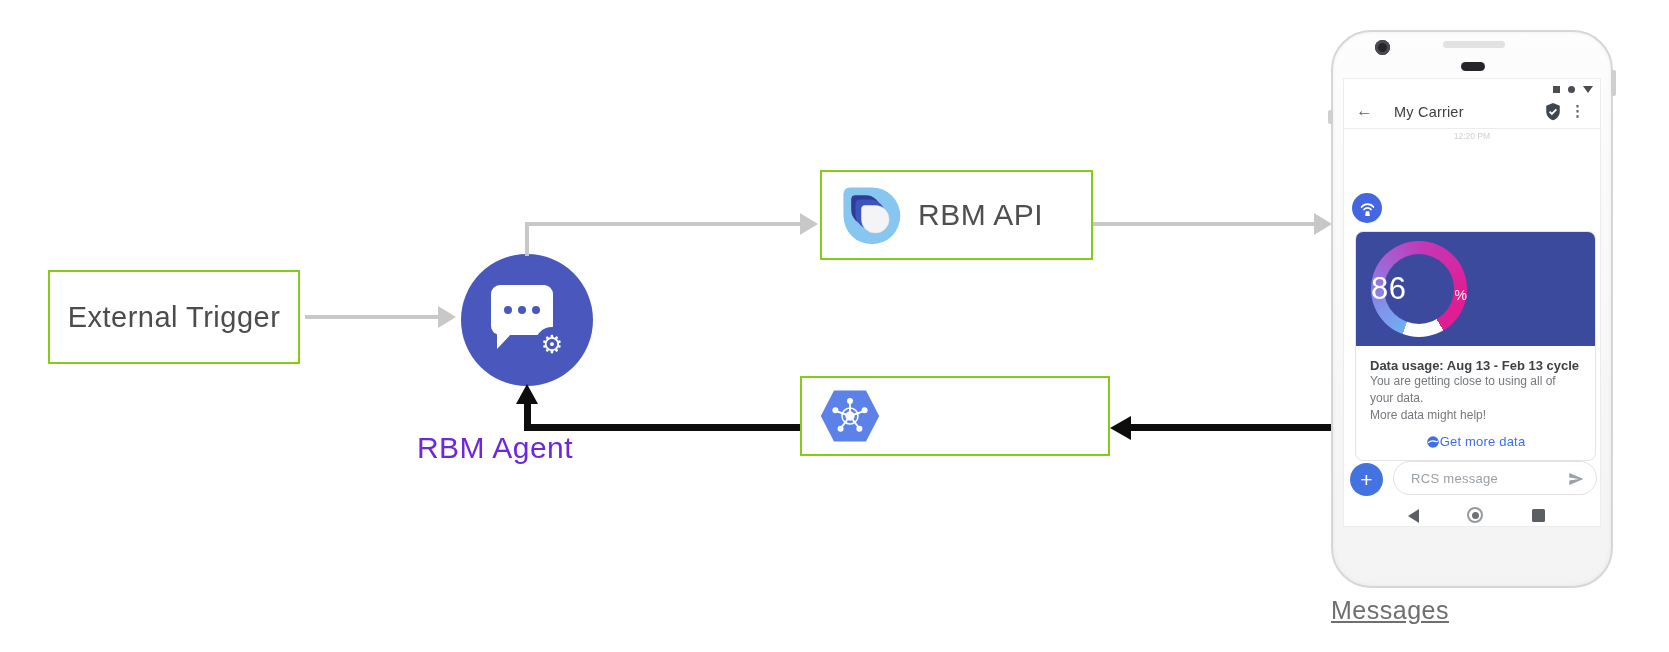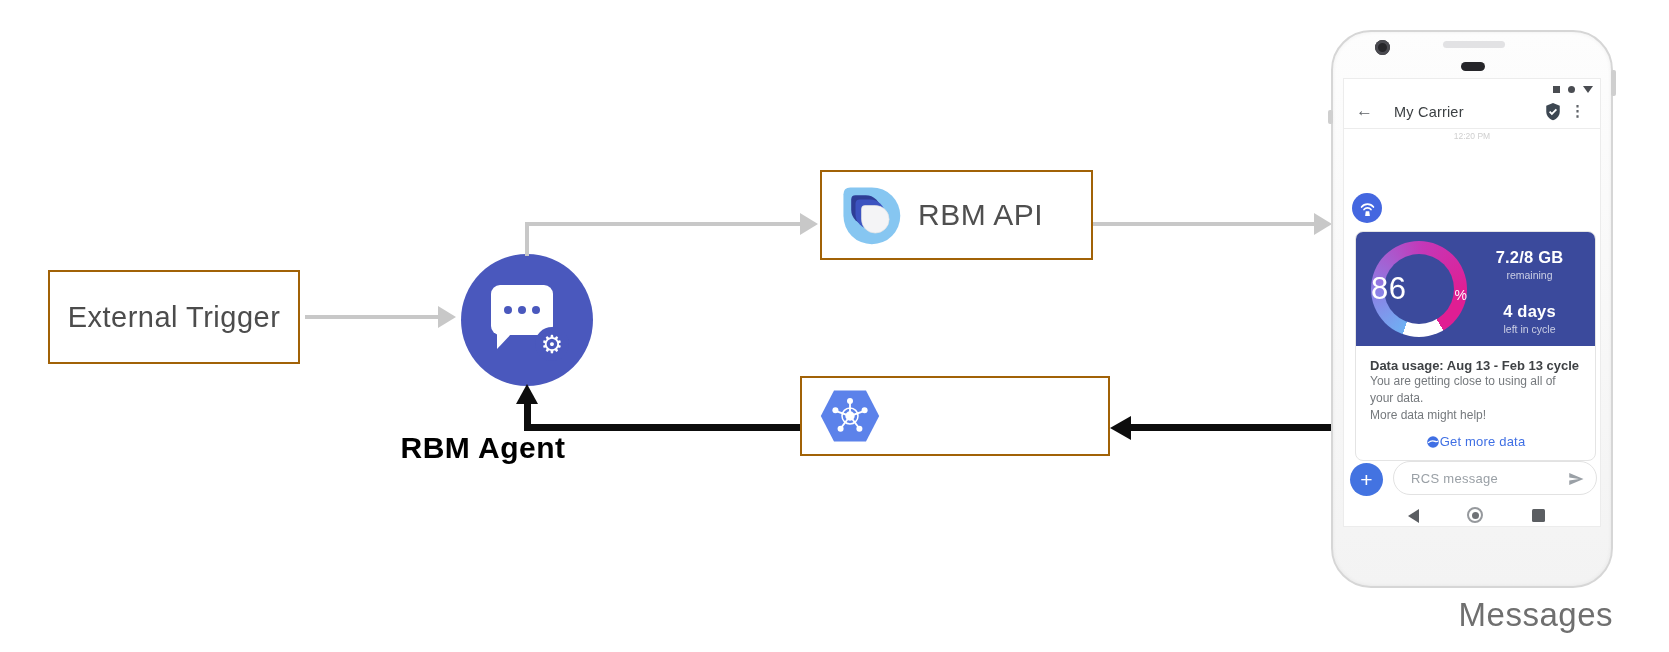--- a/index.html
+++ b/index.html
@@ -1,41 +1,41 @@
 <!DOCTYPE html>
 <html style="--agent-blue: #4a58bd; --card-indigo: #3b4a9c; --avatar-blue: #4467e0; --webhook-blue: #5c82ea; --action-blue: #3f6fe4; --plus-blue: #4373e1; --arrow-gray: #c8c8c8; --black: #0d0d0d; --gauge-c1: #6fb0f3; --gauge-c2: #8e7de4; --gauge-c3: #c438b8; --gauge-c4: #e01e93;"><head>
 <meta charset="utf-8">
 <style>
   * { margin:0; padding:0; box-sizing:border-box; }
   body { background:#ffffff; font-family:"Liberation Sans", sans-serif; }
   .canvas { position:relative; width:1669px; height:652px; background:#fff; overflow:hidden; }
 
   
-  .dbox { position:absolute; background:#fff; border:2px solid #a16207; display:flex; align-items:center; }
+  .dbox { position:absolute; background:#fff; border:2px solid #84cc16; display:flex; align-items:center; }
   .dbox-label { font-weight:300; letter-spacing:.5px; white-space:nowrap; }
 
   .box-trigger { left:48px; top:270px; width:252px; height:94px; justify-content:center; }
   .box-trigger .dbox-label { font-size:29px; color:#4c4c4c; }
 
   .box-api { left:820px; top:170px; width:273px; height:90px; padding-left:18px; }
   .box-api .dbox-label { font-size:30px; color:#4f4f4f; margin-left:16px; }
 
   .box-webhook { left:800px; top:376px; width:310px; height:80px; padding-left:16px; }
   .box-webhook .dbox-label { font-size:33px; color:#8a8a8a; margin-left:18px; }
 
   .agent-circle { position:absolute; left:461px; top:254px; width:132px; height:132px;
     border-radius:50%; background:var(--agent-blue); display:flex; align-items:center; justify-content:center; }
   .agent-icon-wrap { position:relative; width:76px; height:70px; margin-left:-4px; margin-top:-4px; }
   .agent-gear { position:absolute; right:-6px; bottom:-8px; width:34px; height:34px; border-radius:50%;
     background:var(--agent-blue); color:#fff; display:flex; align-items:center; justify-content:center;
     font-size:25px; font-family:"DejaVu Sans", sans-serif; line-height:1; }
-  .agent-label { position:absolute; left:393px; top:431px; width:180px; text-align:center;
-    font-size:30px; font-weight:700; letter-spacing:.5px; color:#000000; }
-  .phone-caption { position:absolute; left:1331px; top:596px; width:282px; text-align:right;
-    font-size:33px; font-weight:300; letter-spacing:.5px; color:#6f6f6f; }
+  .agent-label { position:absolute; left:405px; top:431px; width:180px; text-align:center;
+    font-size:30px; font-weight:400; letter-spacing:.5px; color:#6d28d9; }
+  .phone-caption { position:absolute; left:1331px; top:596px; width:282px; text-align:left;
+    font-size:25px; font-weight:300; letter-spacing:.5px; color:#6f6f6f;text-decoration:underline; }
 
   
   .hline, .vline { position:absolute; }
   .gray { background:var(--arrow-gray); }
   .blk  { background:var(--black); }
   .ah { position:absolute; width:0; height:0; }
   .ah-right-gray { border-left:18px solid var(--arrow-gray); border-top:11px solid transparent; border-bottom:11px solid transparent; }
   .ah-left-blk   { border-right:21px solid var(--black); border-top:12px solid transparent; border-bottom:12px solid transparent; }
   .ah-up-blk     { border-bottom:20px solid var(--black); border-left:11px solid transparent; border-right:11px solid transparent; }
 
@@ -212,30 +212,20 @@
       </div>
 
       <div class="usage-card">
         <div class="usage-top">
           <div class="donut" id="gauge" style="background: conic-gradient(from 200deg, rgb(111, 176, 243) 0deg, rgb(142, 125, 228) 71.208deg, rgb(196, 56, 184) 164.088deg, rgb(224, 30, 147) 253.872deg, rgb(224, 30, 147) 309.6deg, rgb(255, 255, 255) 309.6deg, rgb(255, 255, 255) 360deg);">
             <div class="donut-label">
               <span class="donut-pct">86</span>
               <span class="donut-sign">%</span>
             </div>
           </div>
-          <div class="stats">
-            <div class="stat-1">
-              <div class="stat-big">7.2/8 GB</div>
-              <div class="stat-small">remaining</div>
-            </div>
-            <div class="stat-2">
-              <div class="stat-big">4 days</div>
-              <div class="stat-small">left in cycle</div>
-            </div>
-          </div>
         </div>
         <div class="usage-body">
           <div class="usage-title">Data usage: Aug 13 - Feb 13 cycle</div>
           <div class="usage-text">
             <div>You are getting close to using all of your data.</div>
             <div>More data might help!</div>
           </div>
           <div class="action-row">
             <svg width="14" height="14" viewBox="0 0 24 24">
               <circle cx="12" cy="12" r="10" fill="var(--action-blue)"></circle>

